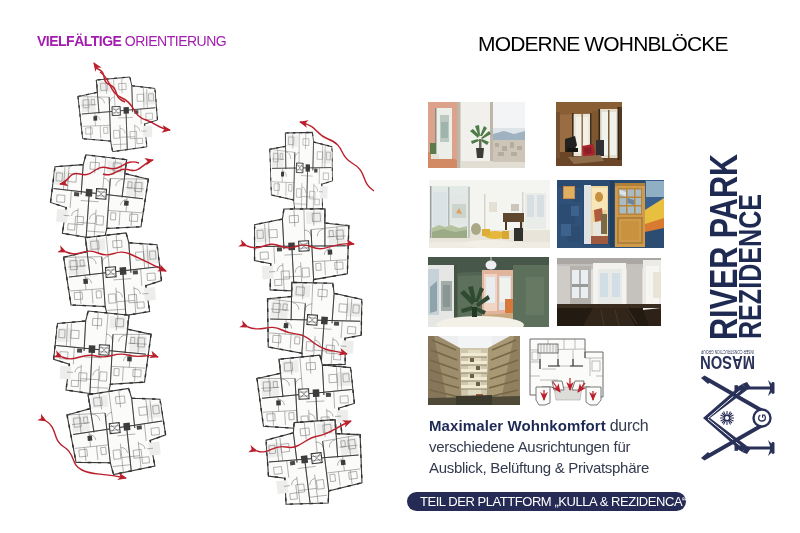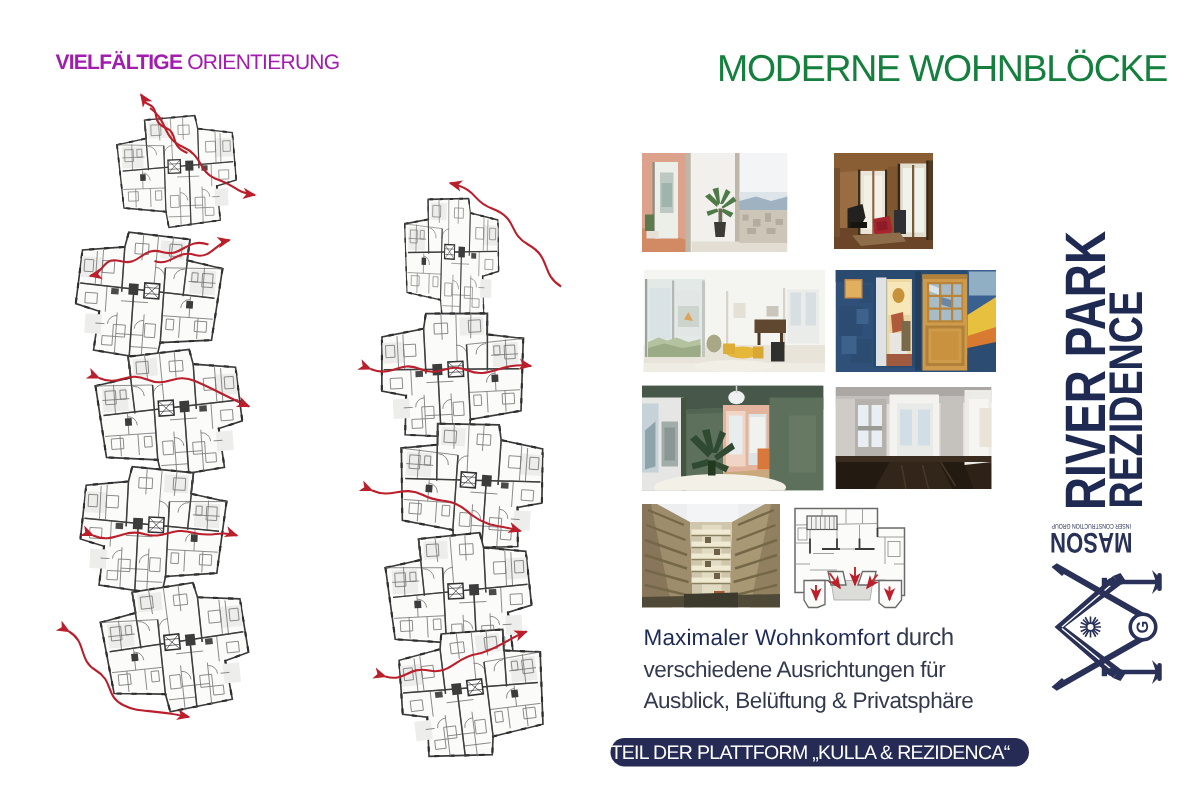--- a/index.html
+++ b/index.html
@@ -2,21 +2,21 @@
 <html><head><meta charset="utf-8">
 <style>
 html,body{margin:0;padding:0}
 body{width:800px;height:533px;position:relative;background:#fff;font-family:"Liberation Sans",sans-serif;overflow:hidden}
 .abs{position:absolute}
 </style></head>
 <body>
 
 <div class="abs" id="t1" style="left:37px;top:33px;font-size:14px;letter-spacing:-0.5px;color:#a21caf;white-space:nowrap"><b>VIELFÄLTIGE</b> ORIENTIERUNG</div>
 
-<div class="abs" id="t2" style="left:478px;top:31.5px;font-size:25px;letter-spacing:-0.85px;color:#15803d;white-space:nowrap">MODERNE WOHNBLÖCKE</div>
+<div class="abs" id="t2" style="left:478px;top:31.5px;font-size:21px;letter-spacing:-0.85px;color:#000000;white-space:nowrap">MODERNE WOHNBLÖCKE</div>
 
 <svg class="abs" style="left:0;top:0" width="420" height="533" viewBox="0 0 420 533">
 <defs>
 <marker id="ah" markerUnits="userSpaceOnUse" markerWidth="11" markerHeight="10" refX="8" refY="5" orient="auto">
   <path d="M0,1.2 L9,5 L0,8.8 L2.4,5 Z" fill="#bb1f2c"></path>
 </marker>
 <g id="plate">
 
   <path id="po" d="M8,24 L32,20 L31,6 L72,4 L74,14 L102,18 L104,54 L88,58 L90,84 L48,88 L46,76 L12,72 Z" fill="#fbfbfa" stroke="#3a3a3a" stroke-width="1.1"></path>
 
@@ -448,26 +448,26 @@
 <g stroke="#c22a2a" stroke-width="1.3" fill="none">
 <path d="M16,54 L16,64" marker-end="url(#ah)"></path>
 <path d="M42,42 L42,54" marker-end="url(#ah)"></path>
 <path d="M65,55 L65,64" marker-end="url(#ah)"></path>
 <path d="M25,46 L32,56" marker-end="url(#ah)"></path>
 <path d="M57,47 L50,56" marker-end="url(#ah)"></path>
 </g>
 </svg>
 
 <div class="abs" style="left:429px;top:415px;font-size:15px;color:#333a4e;line-height:21px;letter-spacing:-0.3px;white-space:nowrap">
-<span style="font-weight:normal;color:#1d2a56;letter-spacing:0.1px">Maximaler Wohnkomfort</span> <span style="font-size:16px">durch</span><br>
+<span style="font-weight:bold;color:#1d2a56;letter-spacing:0.1px">Maximaler Wohnkomfort</span> <span style="font-size:16px">durch</span><br>
 verschiedene Ausrichtungen für<br>
 Ausblick, Belüftung &amp; Privatsphäre
 </div>
 
-<div class="abs" style="left:407px;top:492px;width:279px;height:19px;background:#252b55;border-radius:10px;color:#fff;font-size:13px;line-height:19px;text-align:left;letter-spacing:-0.45px;white-space:nowrap">TEIL DER PLATTFORM „KULLA &amp; REZIDENCA“</div>
+<div class="abs" style="left:407px;top:492px;width:279px;height:19px;background:#252b55;border-radius:10px;color:#fff;font-size:13px;line-height:19px;text-align:right;letter-spacing:-0.45px;white-space:nowrap">TEIL DER PLATTFORM „KULLA &amp; REZIDENCA“</div>
 
 <svg class="abs" id="brand" style="left:690px;top:140px" width="80" height="210" viewBox="0 0 80 210">
 <g transform="translate(-690,-140)">
 <text transform="rotate(-90)" x="-340" y="736.5" font-family="Liberation Sans" font-size="38" font-weight="bold" fill="#1e2a52" textLength="186" lengthAdjust="spacingAndGlyphs">RIVER PARK</text>
 <text transform="rotate(-90)" x="-339" y="761" font-family="Liberation Sans" font-size="31.5" font-weight="bold" fill="#1e2a52" textLength="145" lengthAdjust="spacingAndGlyphs">REZIDENCE</text>
 </g>
 </svg>
 
 <svg class="abs" id="mason" style="left:695px;top:344px" width="70" height="28" viewBox="0 0 70 28">
 <g transform="translate(-695,-344)">

